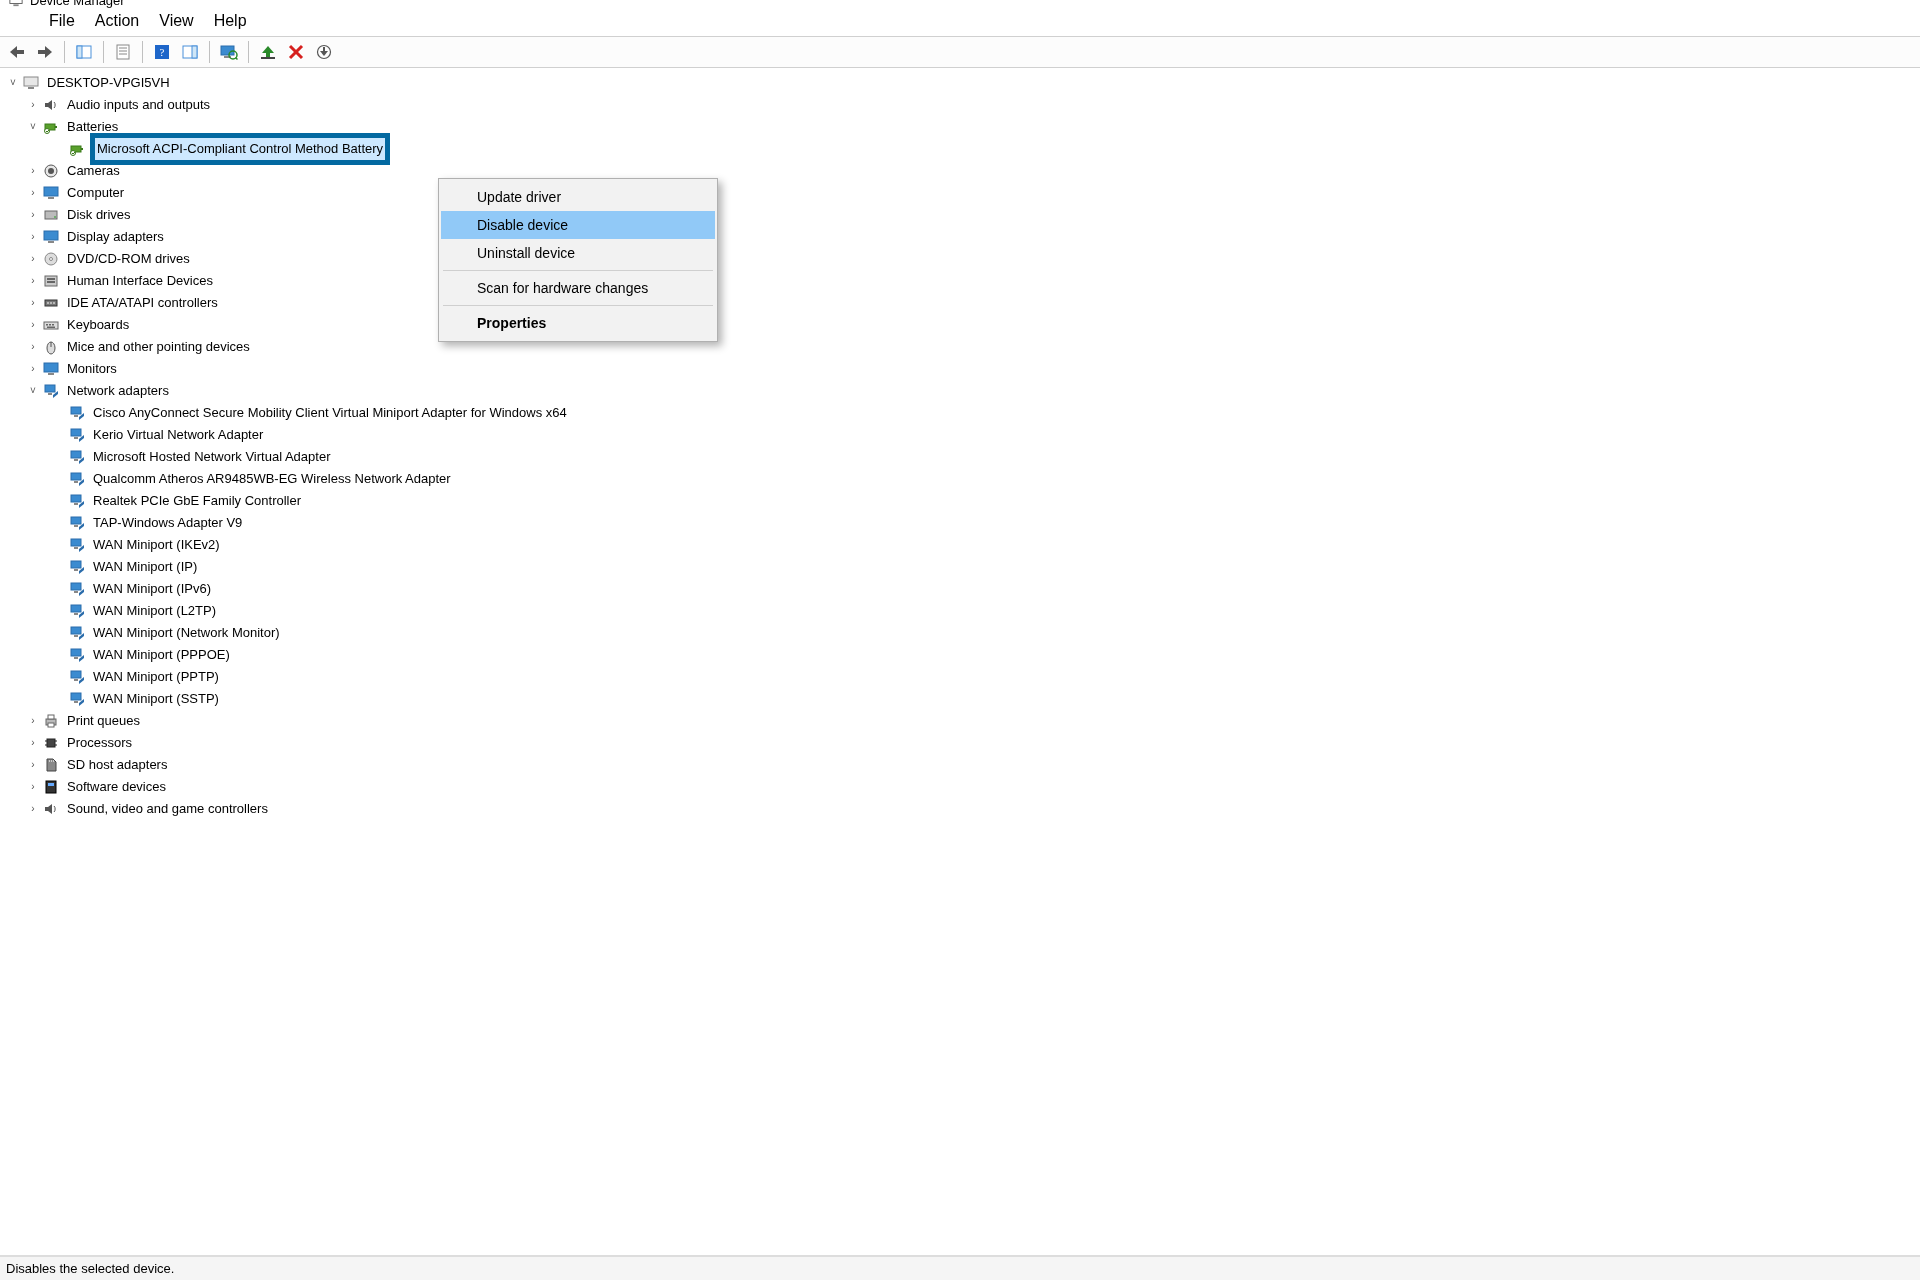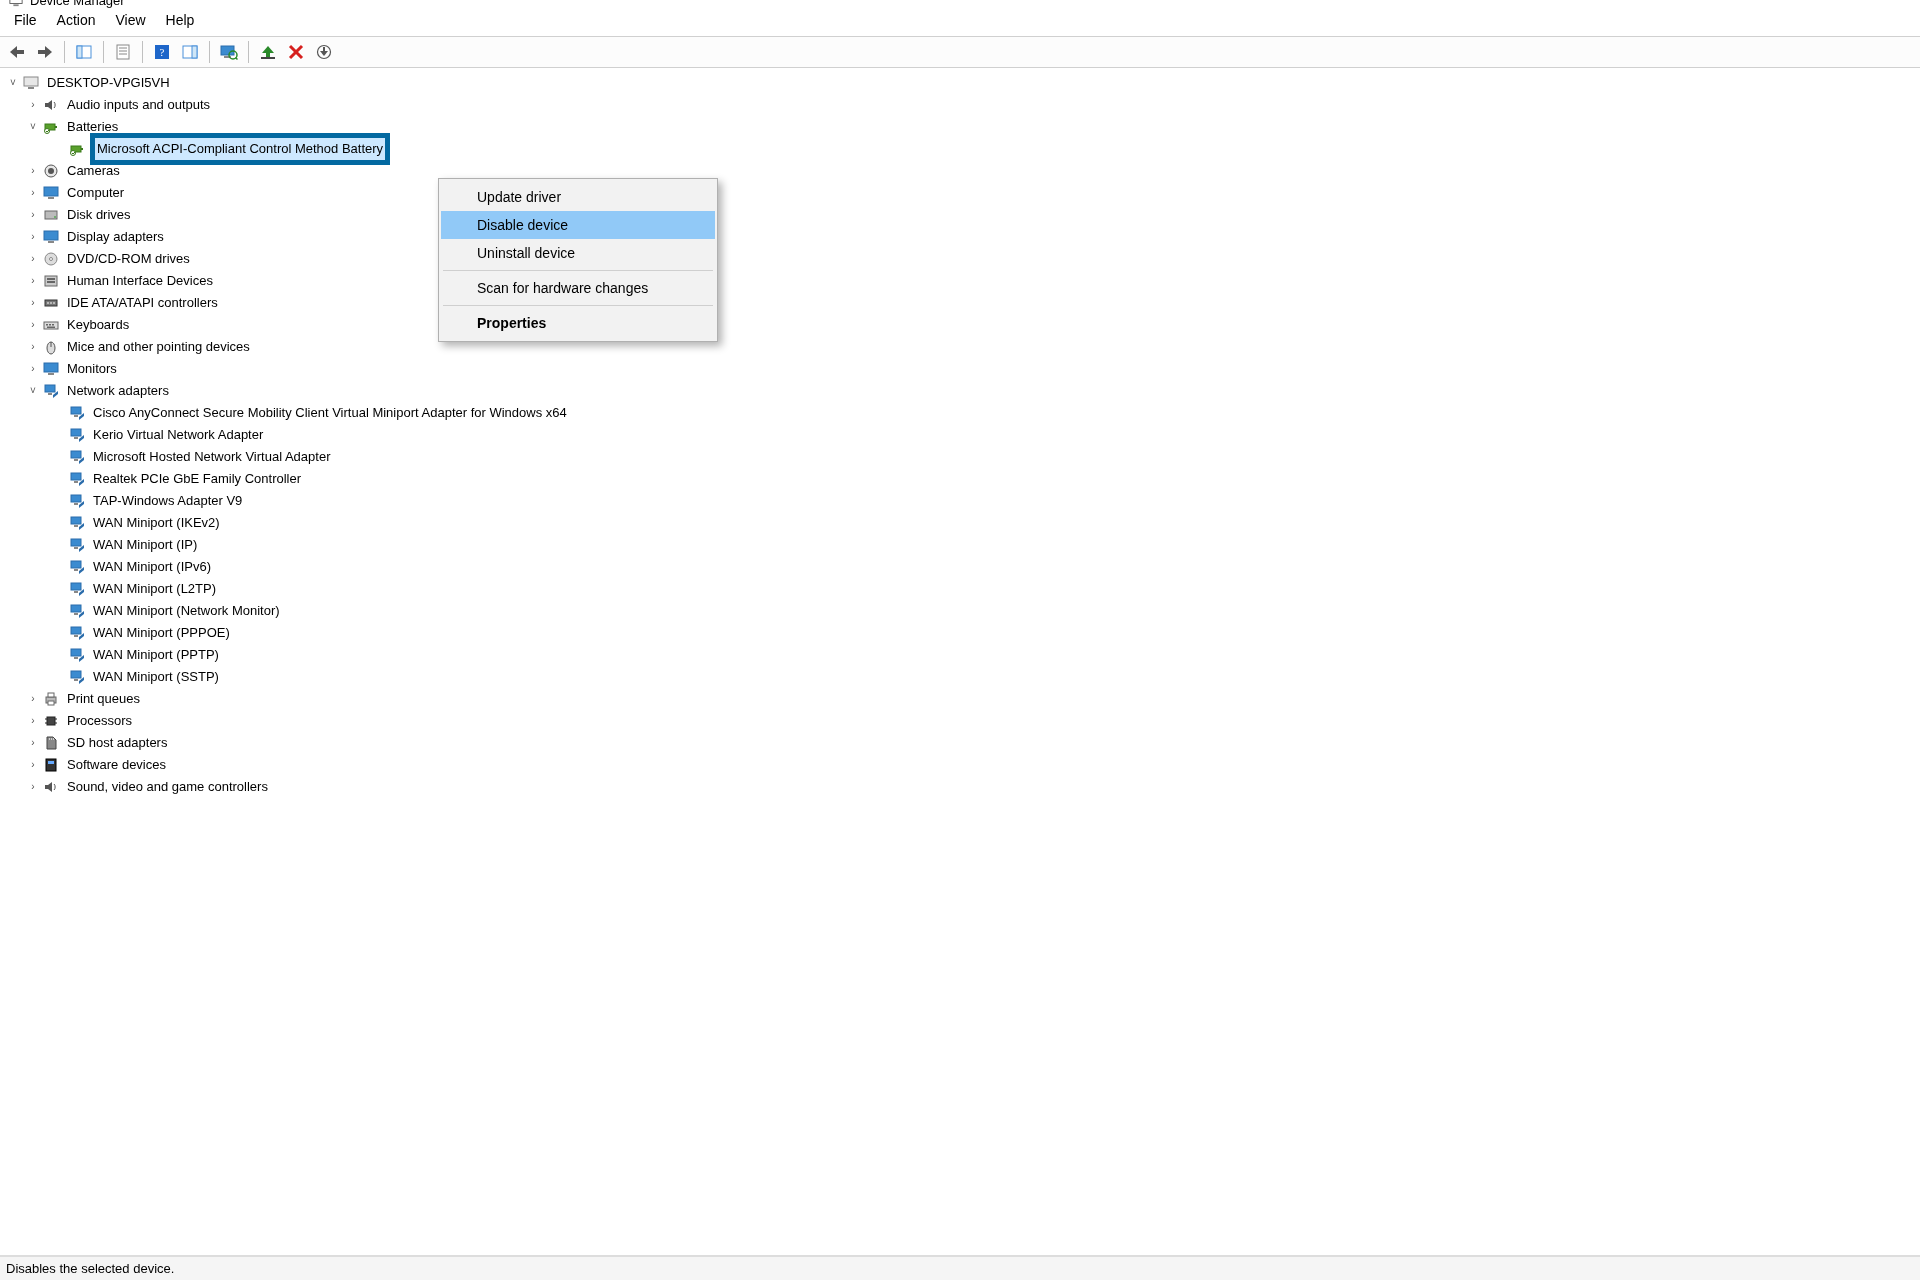--- a/index.html
+++ b/index.html
@@ -22,22 +22,24 @@
     font-size: 13px;
     overflow: hidden;
   }
   .titlebar-icon {
     width: 16px; height: 16px; margin-right: 6px;
     display: inline-flex; align-items: center; justify-content: center;
   }
   .menubar {
     height: 26px;
     display: flex;
+    align-items: center;
     padding: 0 4px;
-    font-size: 14px;
+    font-size: 16px;
+    margin-left: 35px;
   }
   .menu-item {
     padding: 4px 10px;
     cursor: default;
   }
   .toolbar {
     height: 32px;
     border-top: 1px solid #d0d0d0;
     border-bottom: 1px solid #d0d0d0;
     background: #fcfcfc;
@@ -434,20 +436,31 @@
       </div>
       <div class="node indent-2">
         <span class="expander blank">›</span>
         <span class="node-icon">
           <svg width="16" height="16" viewBox="0 0 16 16">
             <rect x="2" y="2" width="10" height="7" fill="#3b8bd0" stroke="#2a6cab"></rect>
             <rect x="5" y="10" width="4" height="2" fill="#888"></rect>
             <path d="M10 12l5-4v3l-5 4z" fill="#2a6cab"></path>
           </svg>
         </span>
+        <span class="node-label">Qualcomm Atheros AR9485WB-EG Wireless Network Adapter</span>
+      </div>
+      <div class="node indent-2">
+        <span class="expander blank">›</span>
+        <span class="node-icon">
+          <svg width="16" height="16" viewBox="0 0 16 16">
+            <rect x="2" y="2" width="10" height="7" fill="#3b8bd0" stroke="#2a6cab"></rect>
+            <rect x="5" y="10" width="4" height="2" fill="#888"></rect>
+            <path d="M10 12l5-4v3l-5 4z" fill="#2a6cab"></path>
+          </svg>
+        </span>
         <span class="node-label">Realtek PCIe GbE Family Controller</span>
       </div>
       <div class="node indent-2">
         <span class="expander blank">›</span>
         <span class="node-icon">
           <svg width="16" height="16" viewBox="0 0 16 16">
             <rect x="2" y="2" width="10" height="7" fill="#3b8bd0" stroke="#2a6cab"></rect>
             <rect x="5" y="10" width="4" height="2" fill="#888"></rect>
             <path d="M10 12l5-4v3l-5 4z" fill="#2a6cab"></path>
           </svg>

